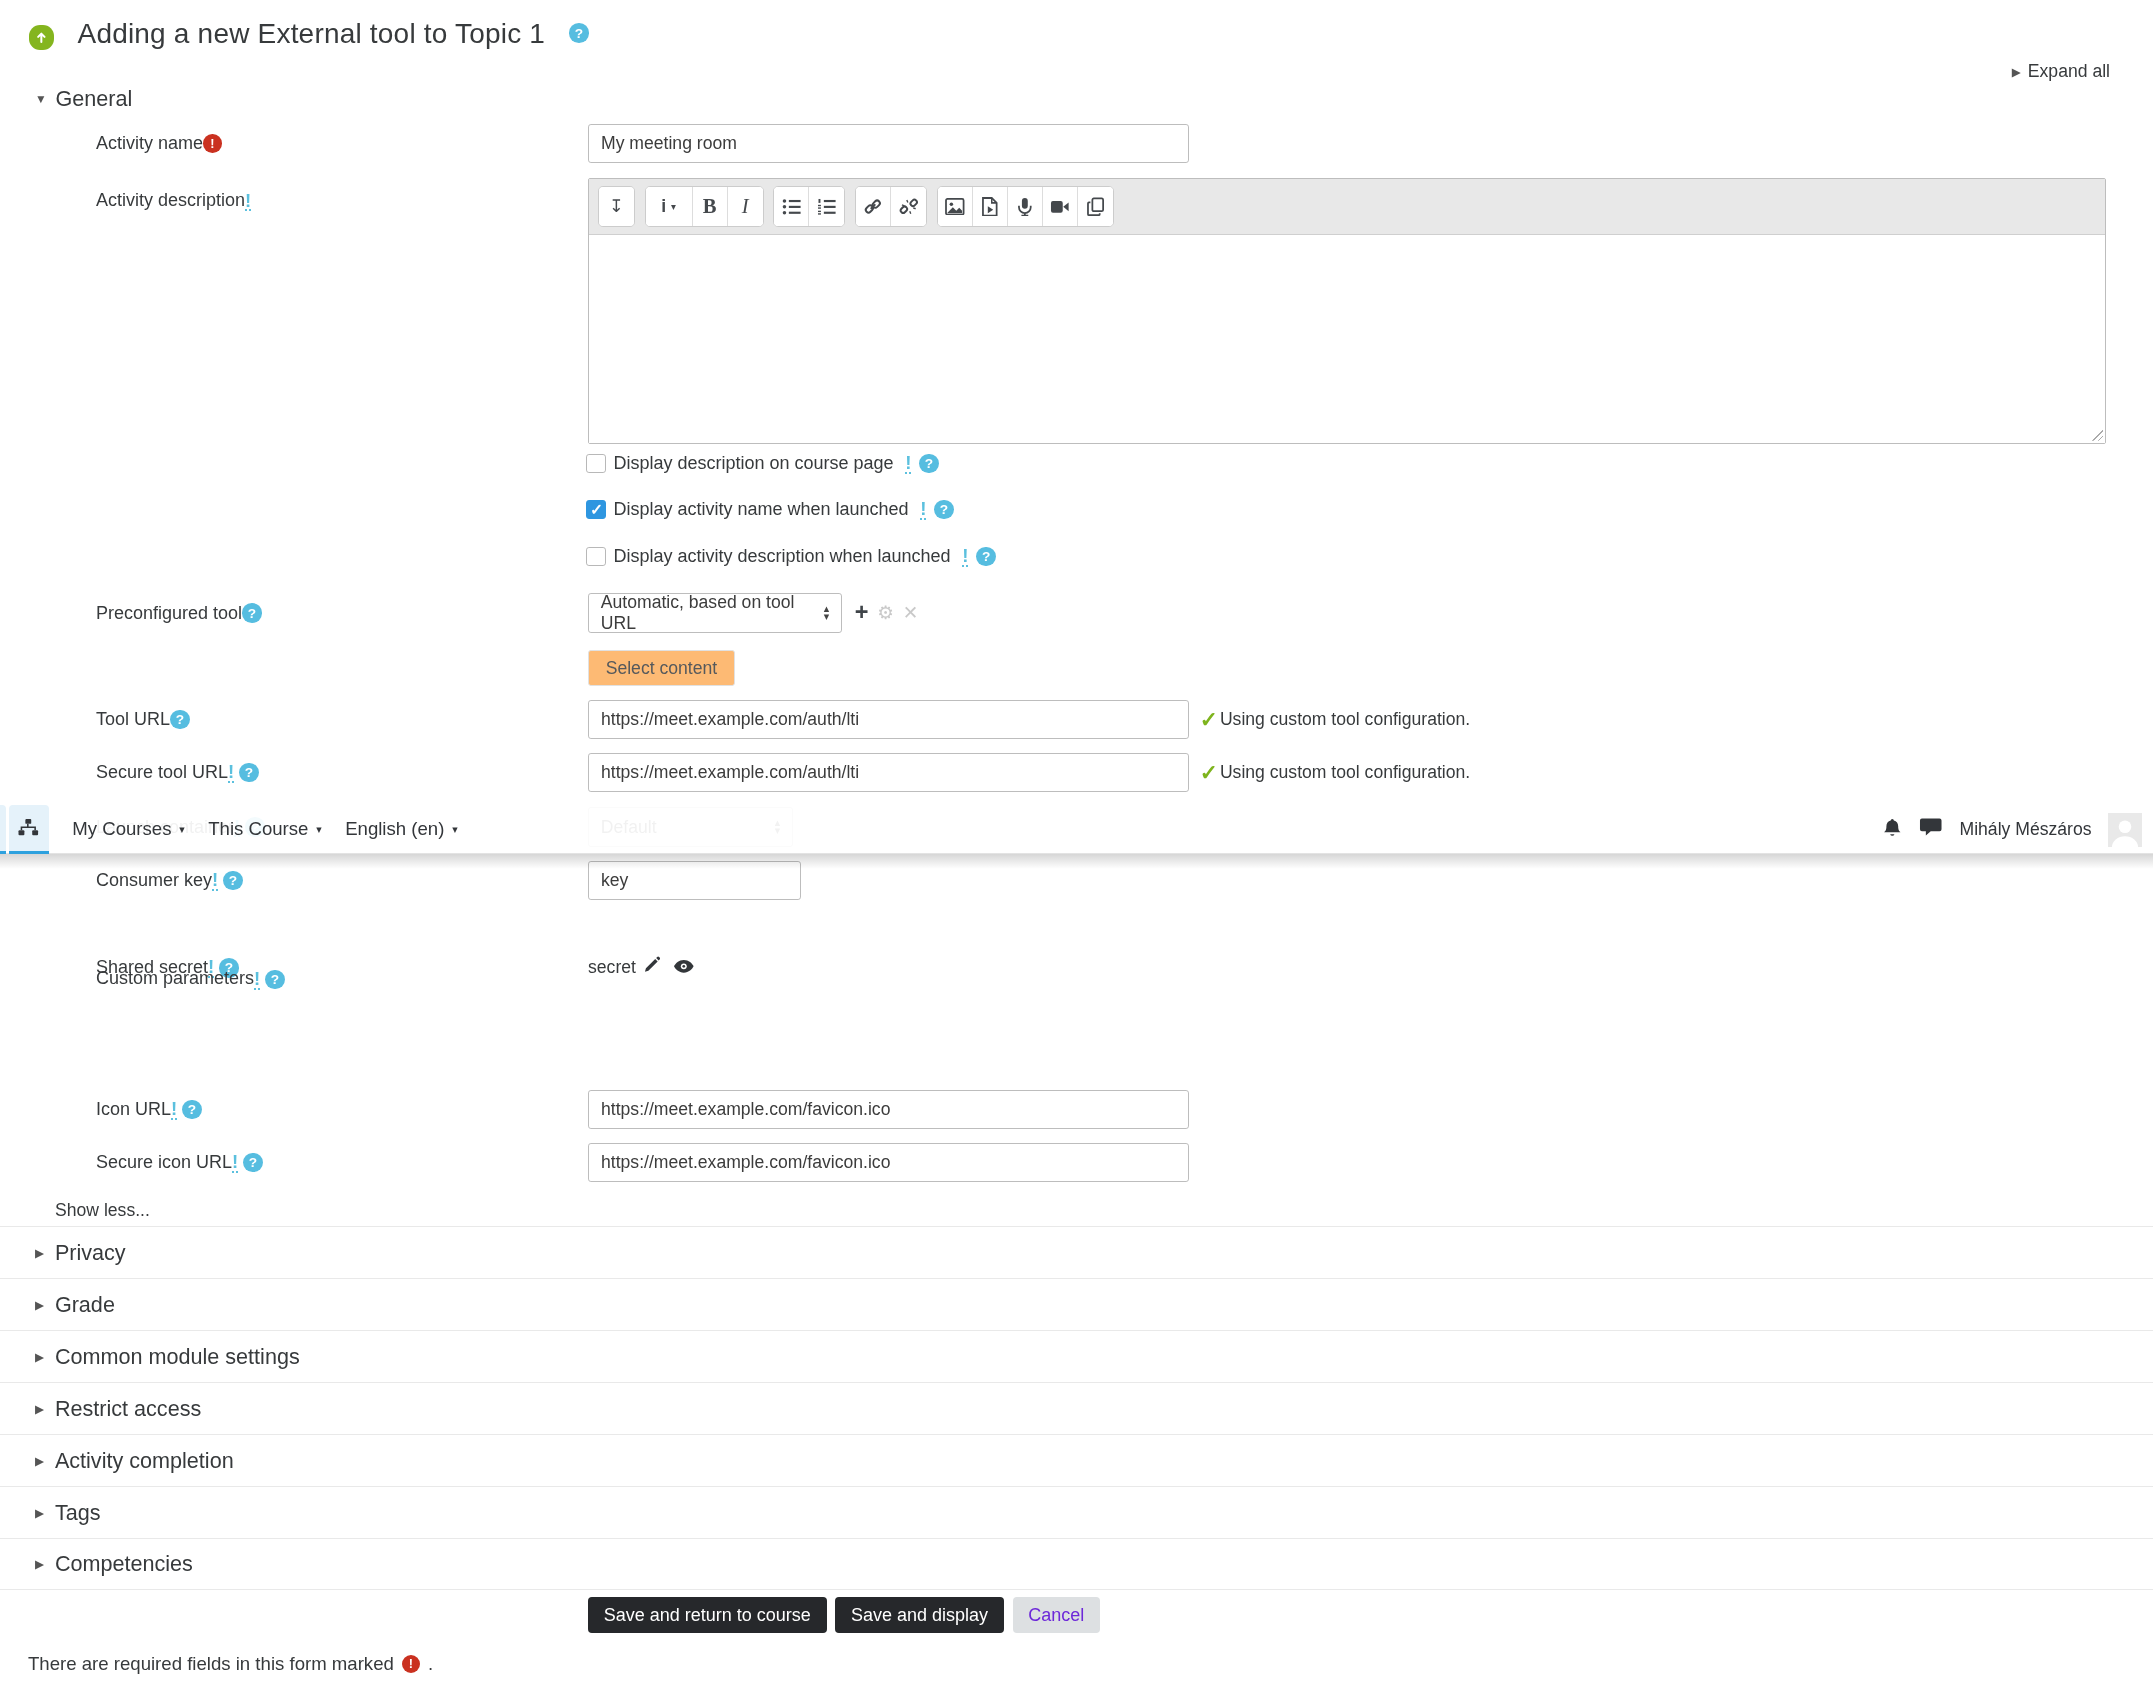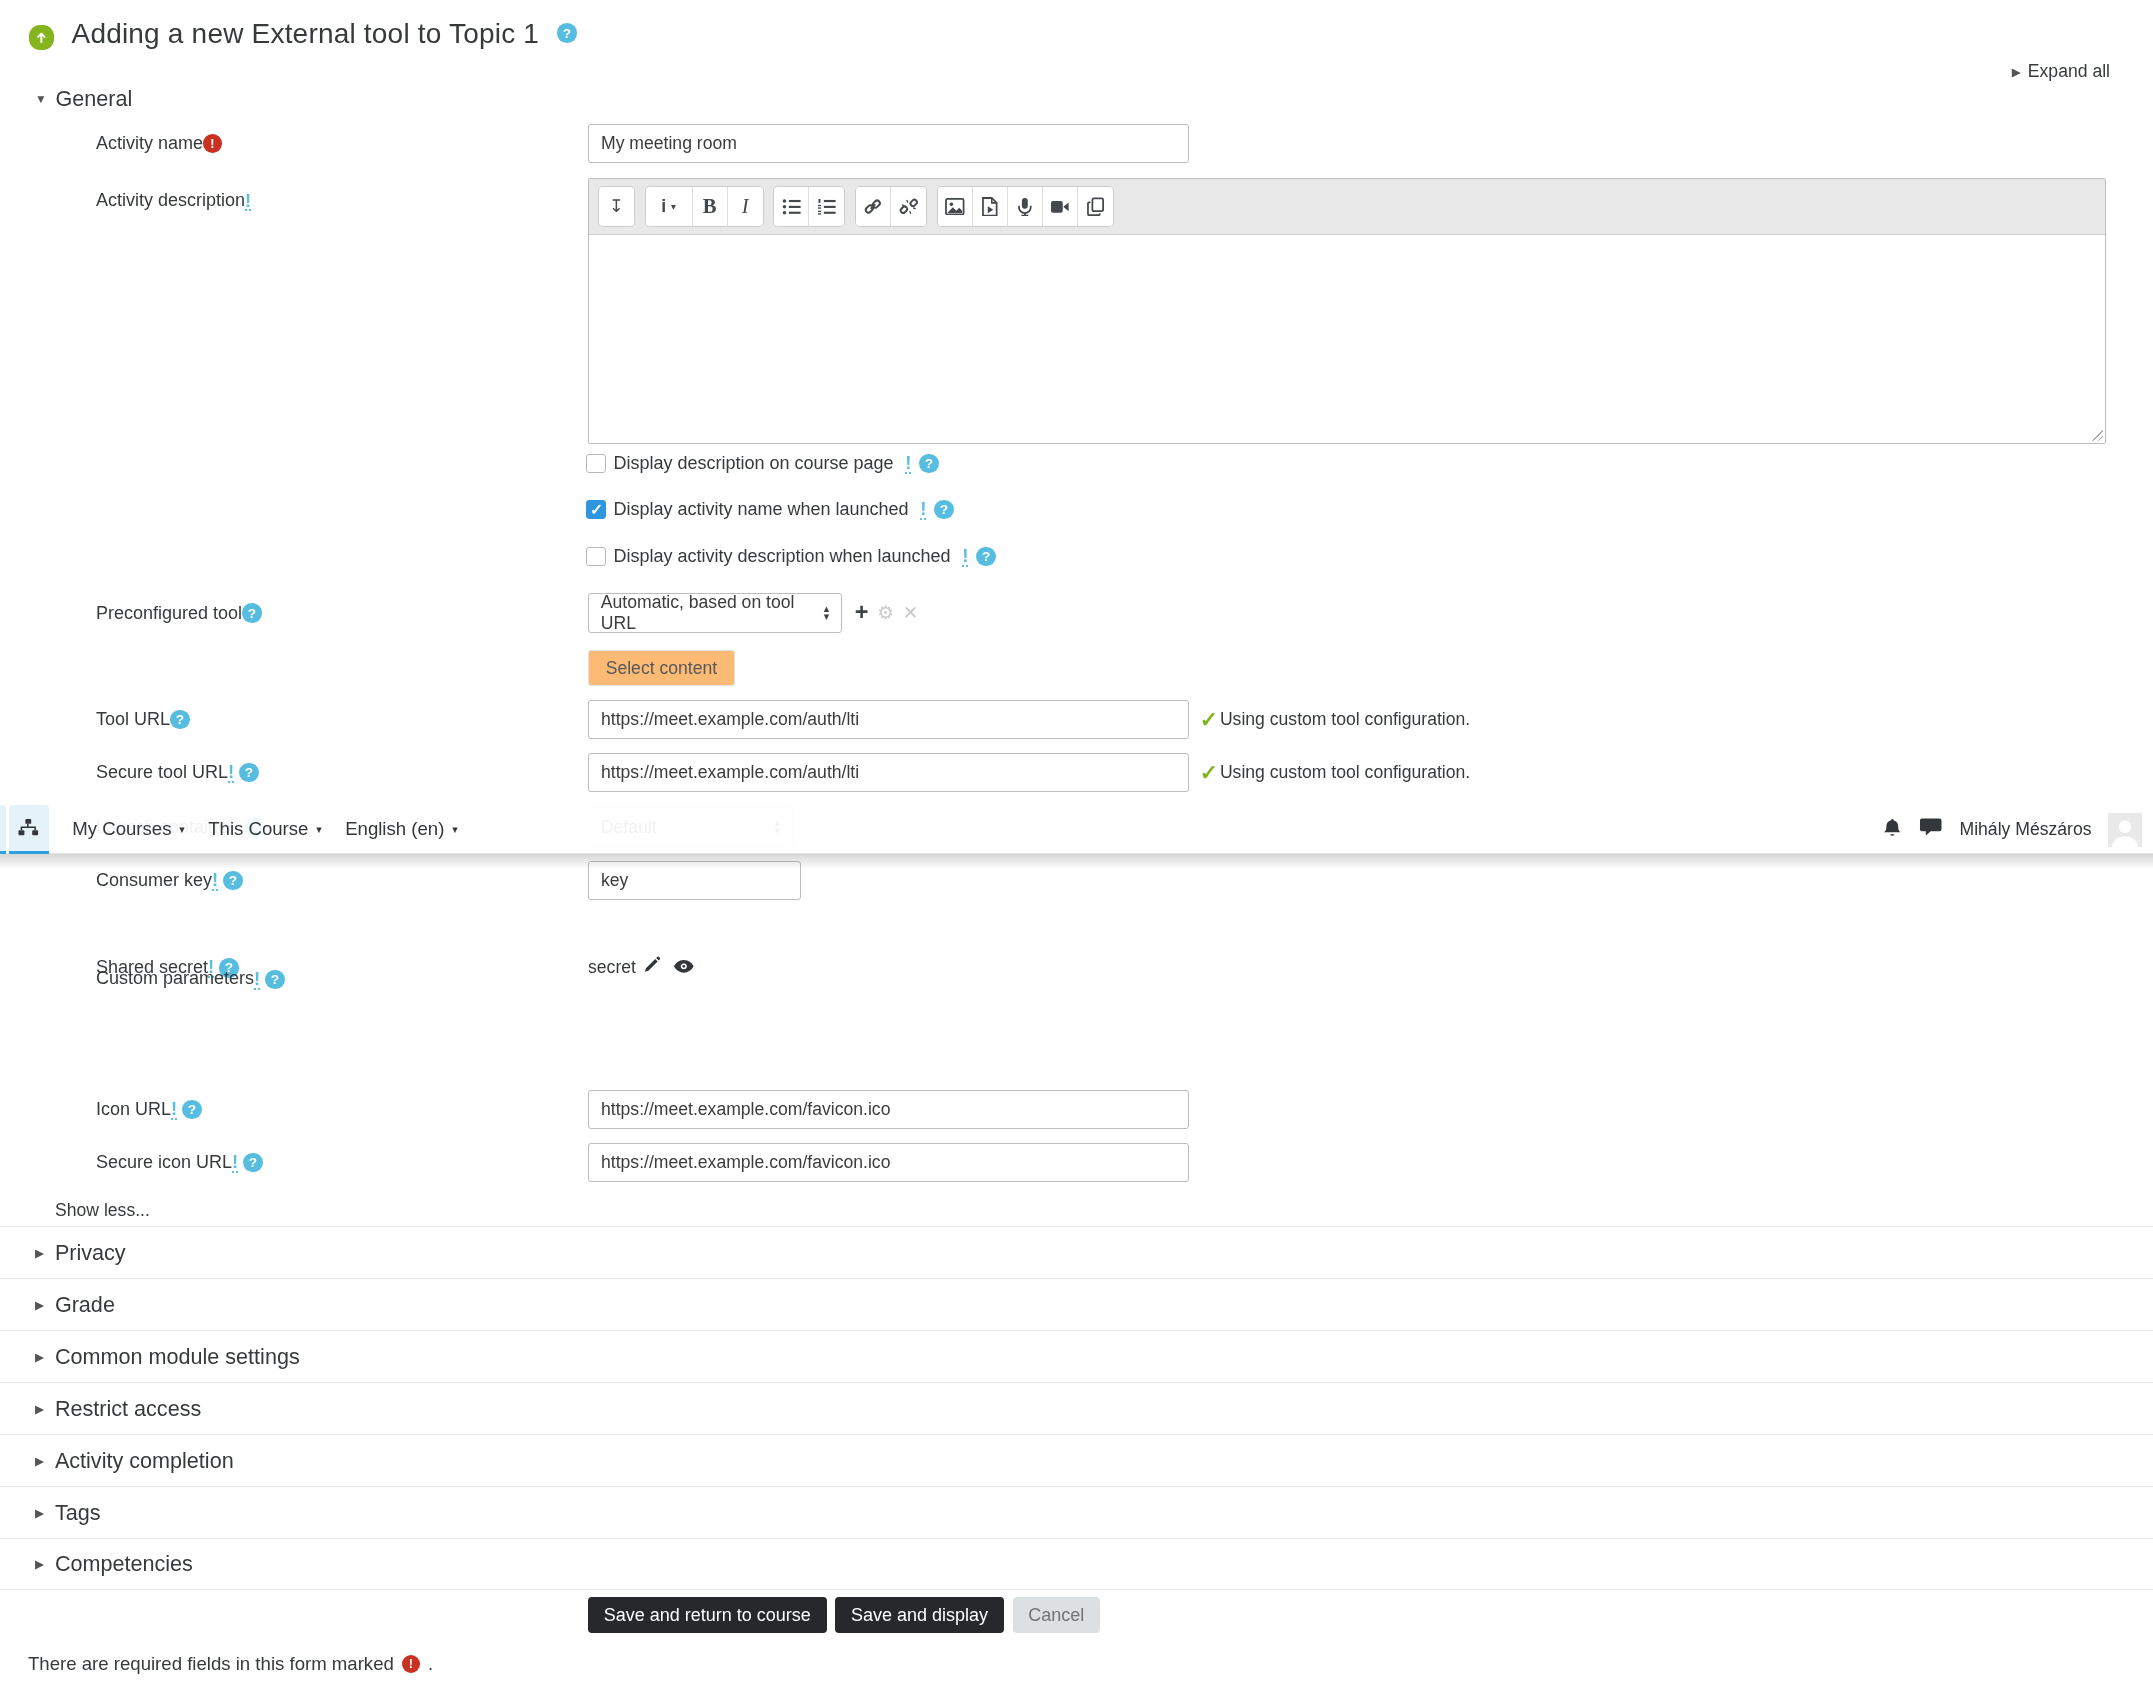--- a/index.html
+++ b/index.html
@@ -22,21 +22,21 @@
     text-decoration:underline dotted 2px; text-underline-offset:2.9px; }
 
   .inp { height:39px; border:1px solid #bdbdbd; border-radius:2.9px; padding:0 12px;
     font-size:17.6px; color:#3c3c3c; background:#fff; font-family:"Liberation Sans",sans-serif; }
   .w-wide { width:601px; }
 
   .status { display:flex; align-items:center; margin-left:10.8px; font-size:17.6px; color:#373a3c; }
   .check { color:#7eb41d; font-size:21.6px; font-weight:bold; margin-right:2px; }
 
   
-  .page-title { position:absolute; top:17.6px; left:29px; display:flex; align-items:flex-start; gap:18px; }
+  .page-title { position:absolute; top:17.6px; left:29px; display:flex; align-items:flex-start; gap:24px; }
   .lti-icon { width:24.5px; height:24.5px; margin-top:7.8px; background:#84b51e; border-radius:45% 45% 45% 45%;
     display:flex; align-items:center; justify-content:center; }
   .lti-icon svg { display:block; }
   .h-title { font-size:28px; font-weight:400; color:#373a3c; letter-spacing:0.2px; }
   .title-help { margin-top:5.9px; }
   .expand-all { position:absolute; top:61px; right:43px; display:flex; align-items:center; gap:6.9px;
     font-size:17.6px; color:#373a3c; cursor:pointer; }
   .tri { font-size:11.8px; color:#555; }
   .sec-general { position:absolute; top:86px; left:35px; display:flex; align-items:center; gap:8.8px; }
   .sec-general .txt { font-size:21.6px; color:#373a3c;text-align:right; }
@@ -105,21 +105,21 @@
   .section-row { height:52px; border-top:1px solid #e9e9e9; display:flex; align-items:center;
     padding-left:35px; gap:10.8px; }
   .section-row:last-child { border-bottom:1px solid #e9e9e9; }
   .section-row .txt { font-size:21.6px; color:#373a3c; }
 
   
   .actions { position:absolute; top:1597px; left:588px; display:flex; gap:8.8px; }
   .btn { height:36px; padding:0 15.7px; border-radius:3.9px; font-size:18px; display:inline-flex;
     align-items:center; cursor:pointer; border:none; font-family:"Liberation Sans",sans-serif; }
   .btn-dark { background:#26282b; color:#fff; }
-  .btn-light { background:#dde0e2; color:#737373; }
+  .btn-light { background:#dde0e2; color:#6d28d9; }
 
   .footer-note { position:absolute; top:1653px; left:28px; display:flex; align-items:center; gap:7.8px;
     font-size:18.6px; color:#373a3c; }
 
   .faded-row { } 
 </style>
 </head>
 <body>
 
 <div class="page">

